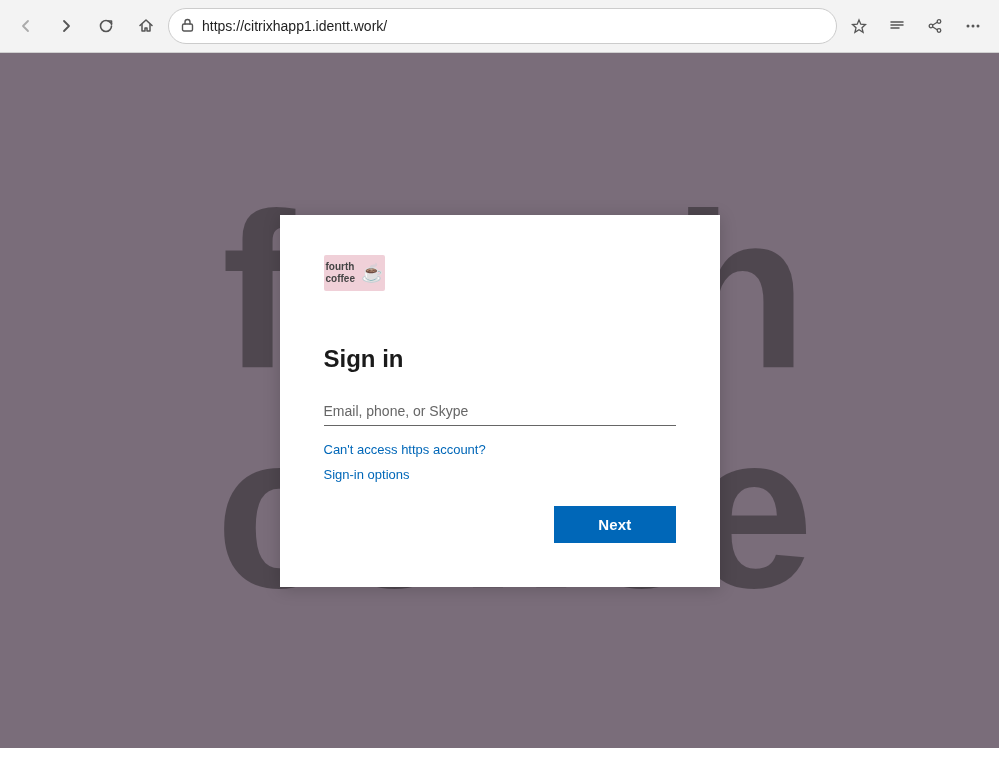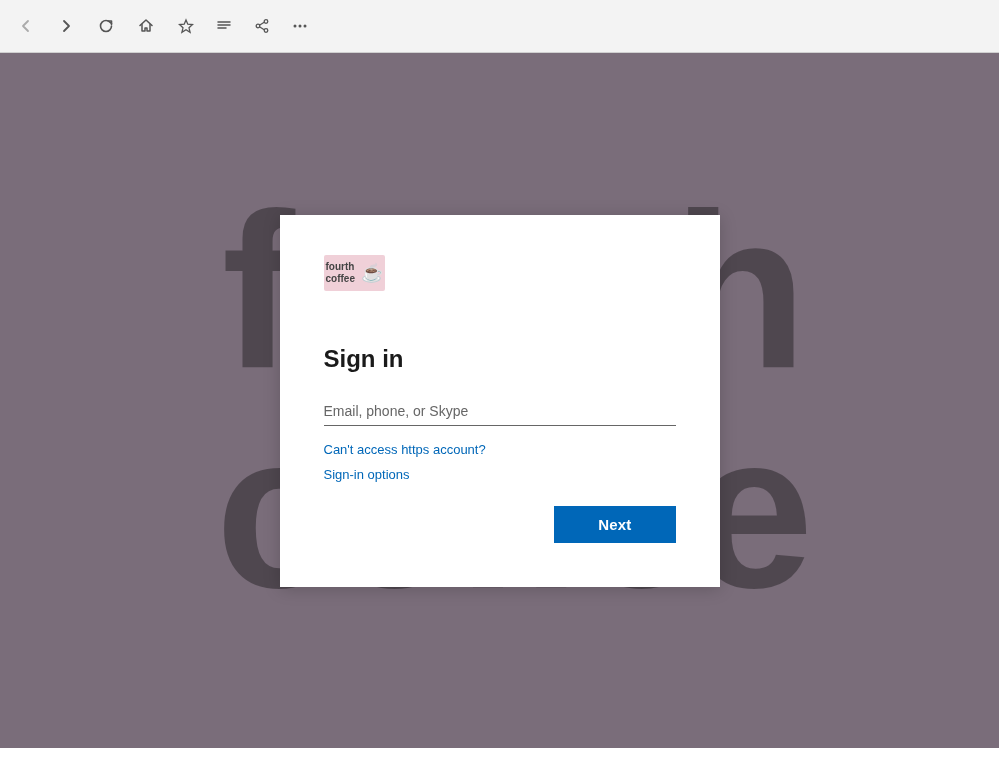--- a/index.html
+++ b/index.html
@@ -218,20 +218,29 @@
         <polyline points="10,3 13.5,3 13.5,6.5" stroke="#555" stroke-width="1.6" stroke-linecap="round" stroke-linejoin="round" fill="none"></polyline>
       </svg>
     </button>
     <button class="nav-btn" title="Home">
       <svg width="16" height="16" viewBox="0 0 16 16" fill="none">
         <path d="M2 7.5L8 2l6 5.5" stroke="#555" stroke-width="1.6" stroke-linecap="round" stroke-linejoin="round"></path>
         <path d="M4 6.5V13h3v-3h2v3h3V6.5" stroke="#555" stroke-width="1.5" stroke-linecap="round" stroke-linejoin="round"></path>
       </svg>
     </button>
 
+    <div class="address-bar-container">
+      <span class="lock-icon">
+        <svg width="13" height="14" viewBox="0 0 13 14" fill="none">
+          <rect x="1.5" y="6" width="10" height="7" rx="1.5" stroke="#555" stroke-width="1.4"></rect>
+          <path d="M4 6V4a2.5 2.5 0 0 1 5 0v2" stroke="#555" stroke-width="1.4" stroke-linecap="round"></path>
+        </svg>
+      </span>
+      <input class="address-input" type="text" value="https://citrixhapp1.identt.work/" style="">
+    </div>
 
     <div class="toolbar-actions">
       <button class="nav-btn">
         <svg width="16" height="16" viewBox="0 0 16 16" fill="none">
           <polygon points="8,2 9.8,6.2 14.5,6.6 11,9.8 12.1,14.4 8,11.8 3.9,14.4 5,9.8 1.5,6.6 6.2,6.2" stroke="#555" stroke-width="1.3" fill="none"></polygon>
         </svg>
       </button>
       <button class="nav-btn">
         <svg width="16" height="16" viewBox="0 0 16 16" fill="none">
           <line x1="2" y1="4" x2="14" y2="4" stroke="#555" stroke-width="1.5" stroke-linecap="round"></line>

